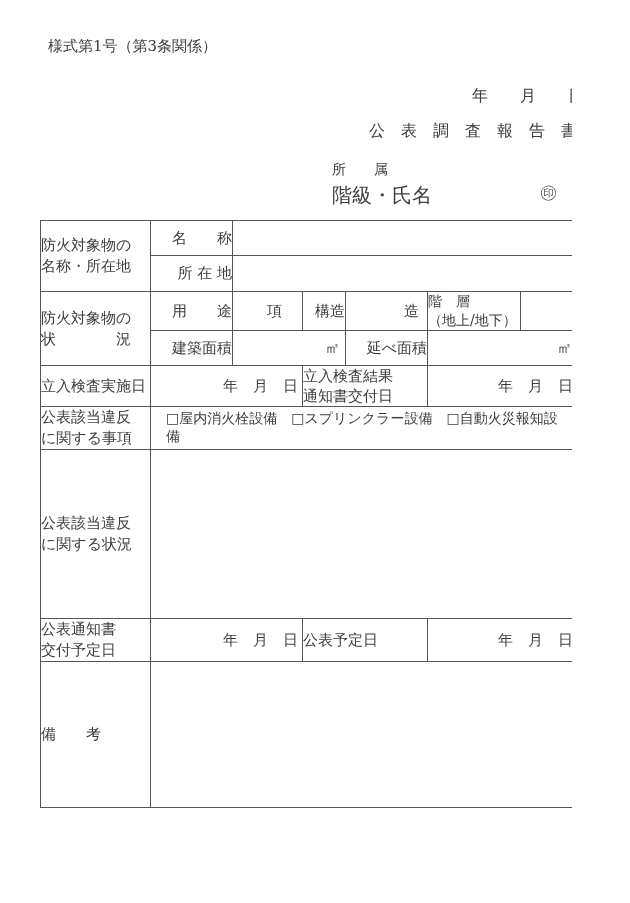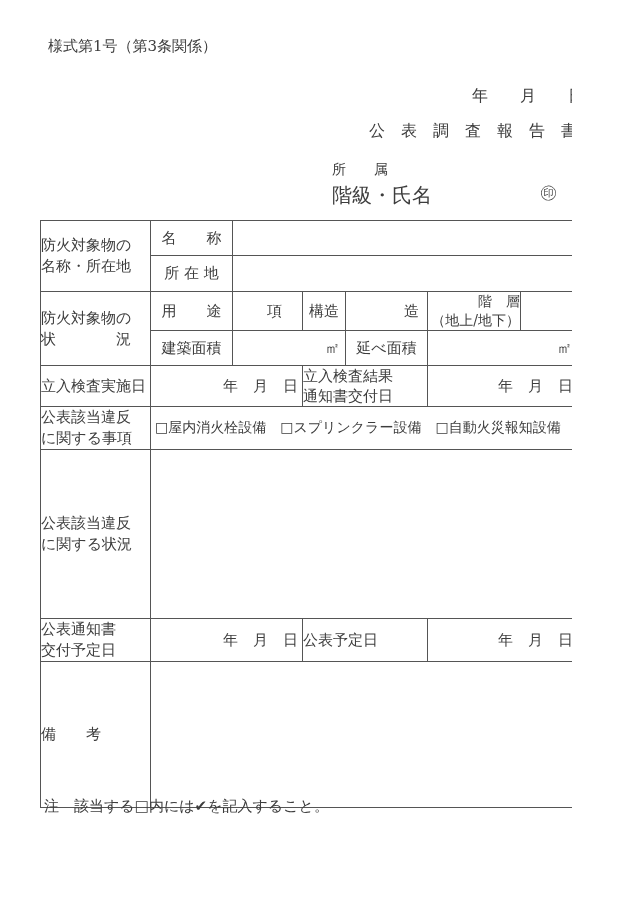--- a/index.html
+++ b/index.html
@@ -23,28 +23,28 @@
     width:537px; border-collapse:collapse; table-layout:fixed;
     font-size:15px;
   }
   table.form td { border:1px solid #555; vertical-align:middle; overflow:hidden; }
 
   tr.r1 td{height:35px} tr.r2 td{height:36px} tr.r3 td{height:35px}
   tr.r4 td{height:35px} tr.r5 td{height:37px} tr.r6 td{height:42px}
   tr.r7 td{height:169px} tr.r8 td{height:36px} tr.r9 td{height:146px}
 
   td.lbl     { white-space:pre-line; line-height:21px; }
-  td.sub     { text-align:center; }
+  td.sub     { text-align:right; }
   td.suffix-item   { text-align:right; padding-right:20px; }
   td.suffix-struct { text-align:right; padding-right:8px; }
   td.unit    { text-align:right; padding-right:5px; }
   td.datecell{ text-align:right; padding-right:4px; }
   td.centered{ text-align:left; white-space:pre-line; line-height:20px; }
-  td.floors  { text-align:right; white-space:pre-line; line-height:19px; font-size:14px; }
-  td.checks  { padding-left:4px; font-size:14px; }
+  td.floors  { text-align:left; white-space:pre-line; line-height:19px; font-size:14px; }
+  td.checks  { padding-left:15px; font-size:14px; }
   td.checks span { margin-right:14px; }
   td.blank   { background:#fff; }
 
   .note { position:absolute; left:44px; top:797px; font-size:15px; }
 </style>
 </head>
 <body>
 
 <div class="sheet">
 
@@ -128,15 +128,14 @@
       <td class="datecell" colspan="2">年　月　日</td>
     </tr>
 
     <tr class="r9">
       <td class="lbl">備　　考</td>
       <td class="blank" colspan="6"></td>
     </tr>
   </tbody>
     </table>
 
-  <div class="note">注　該当する□内には✔を記入すること。</div>
 
 </div>
 
 </body></html>

